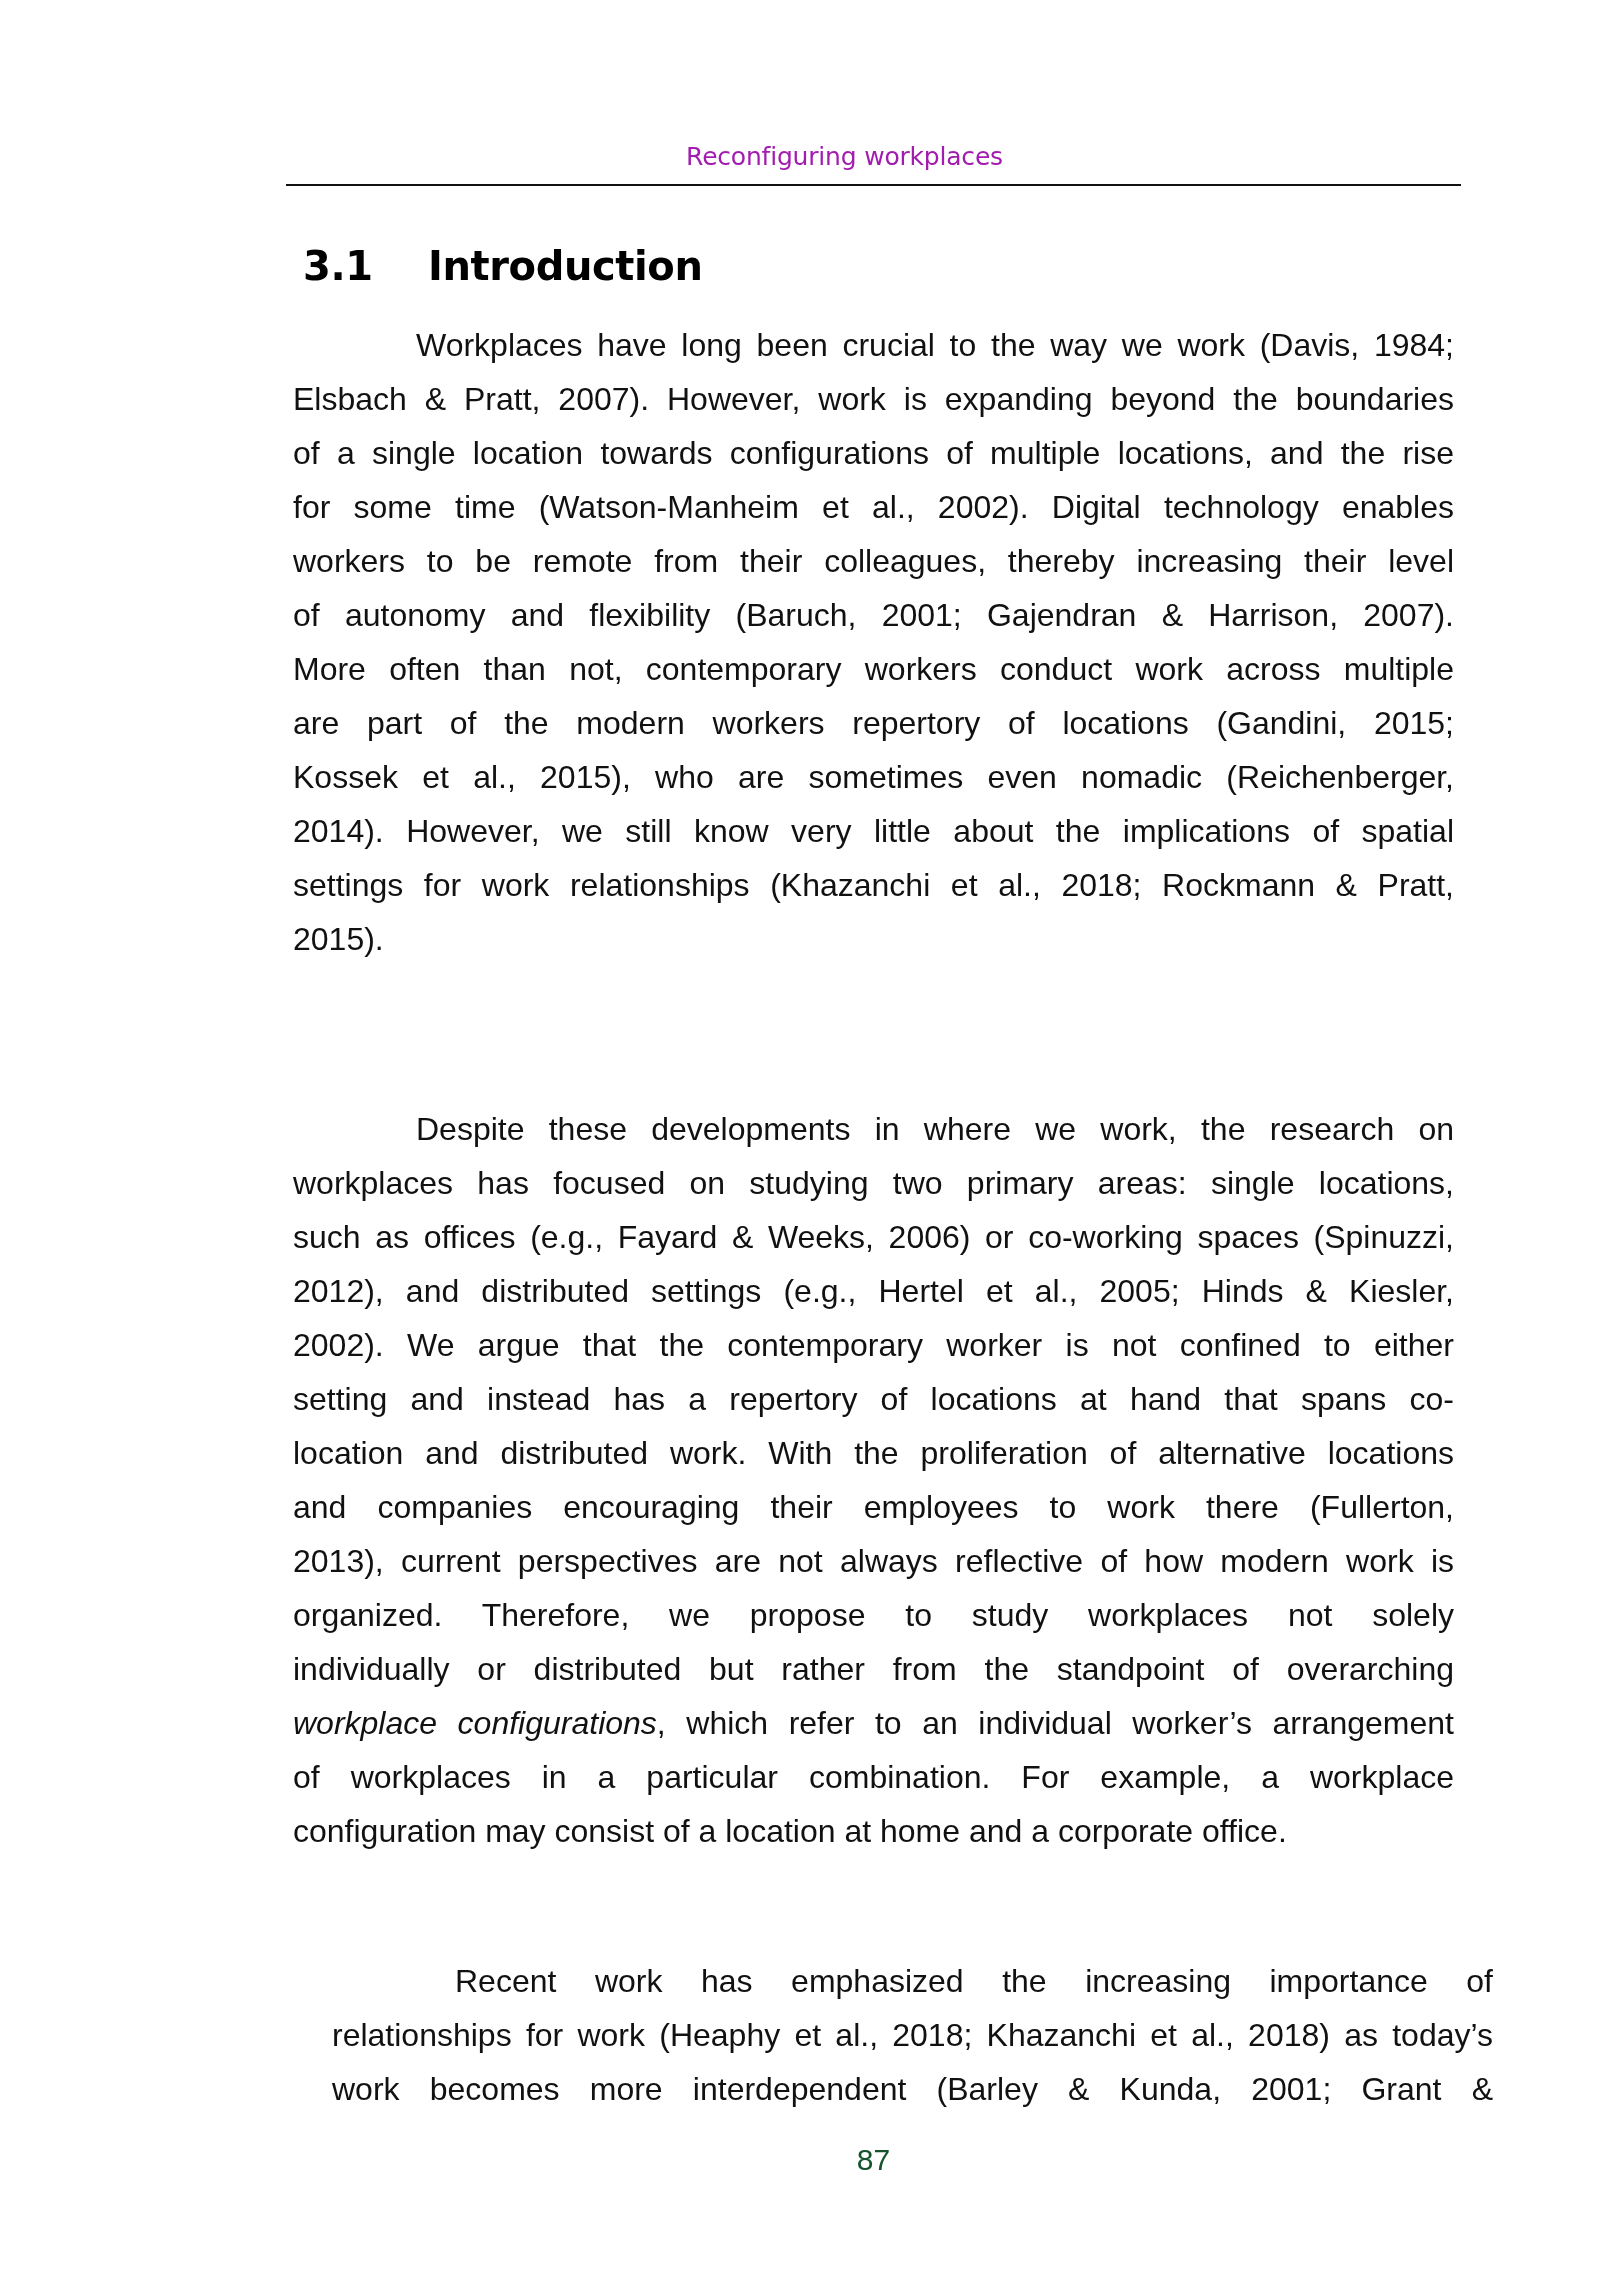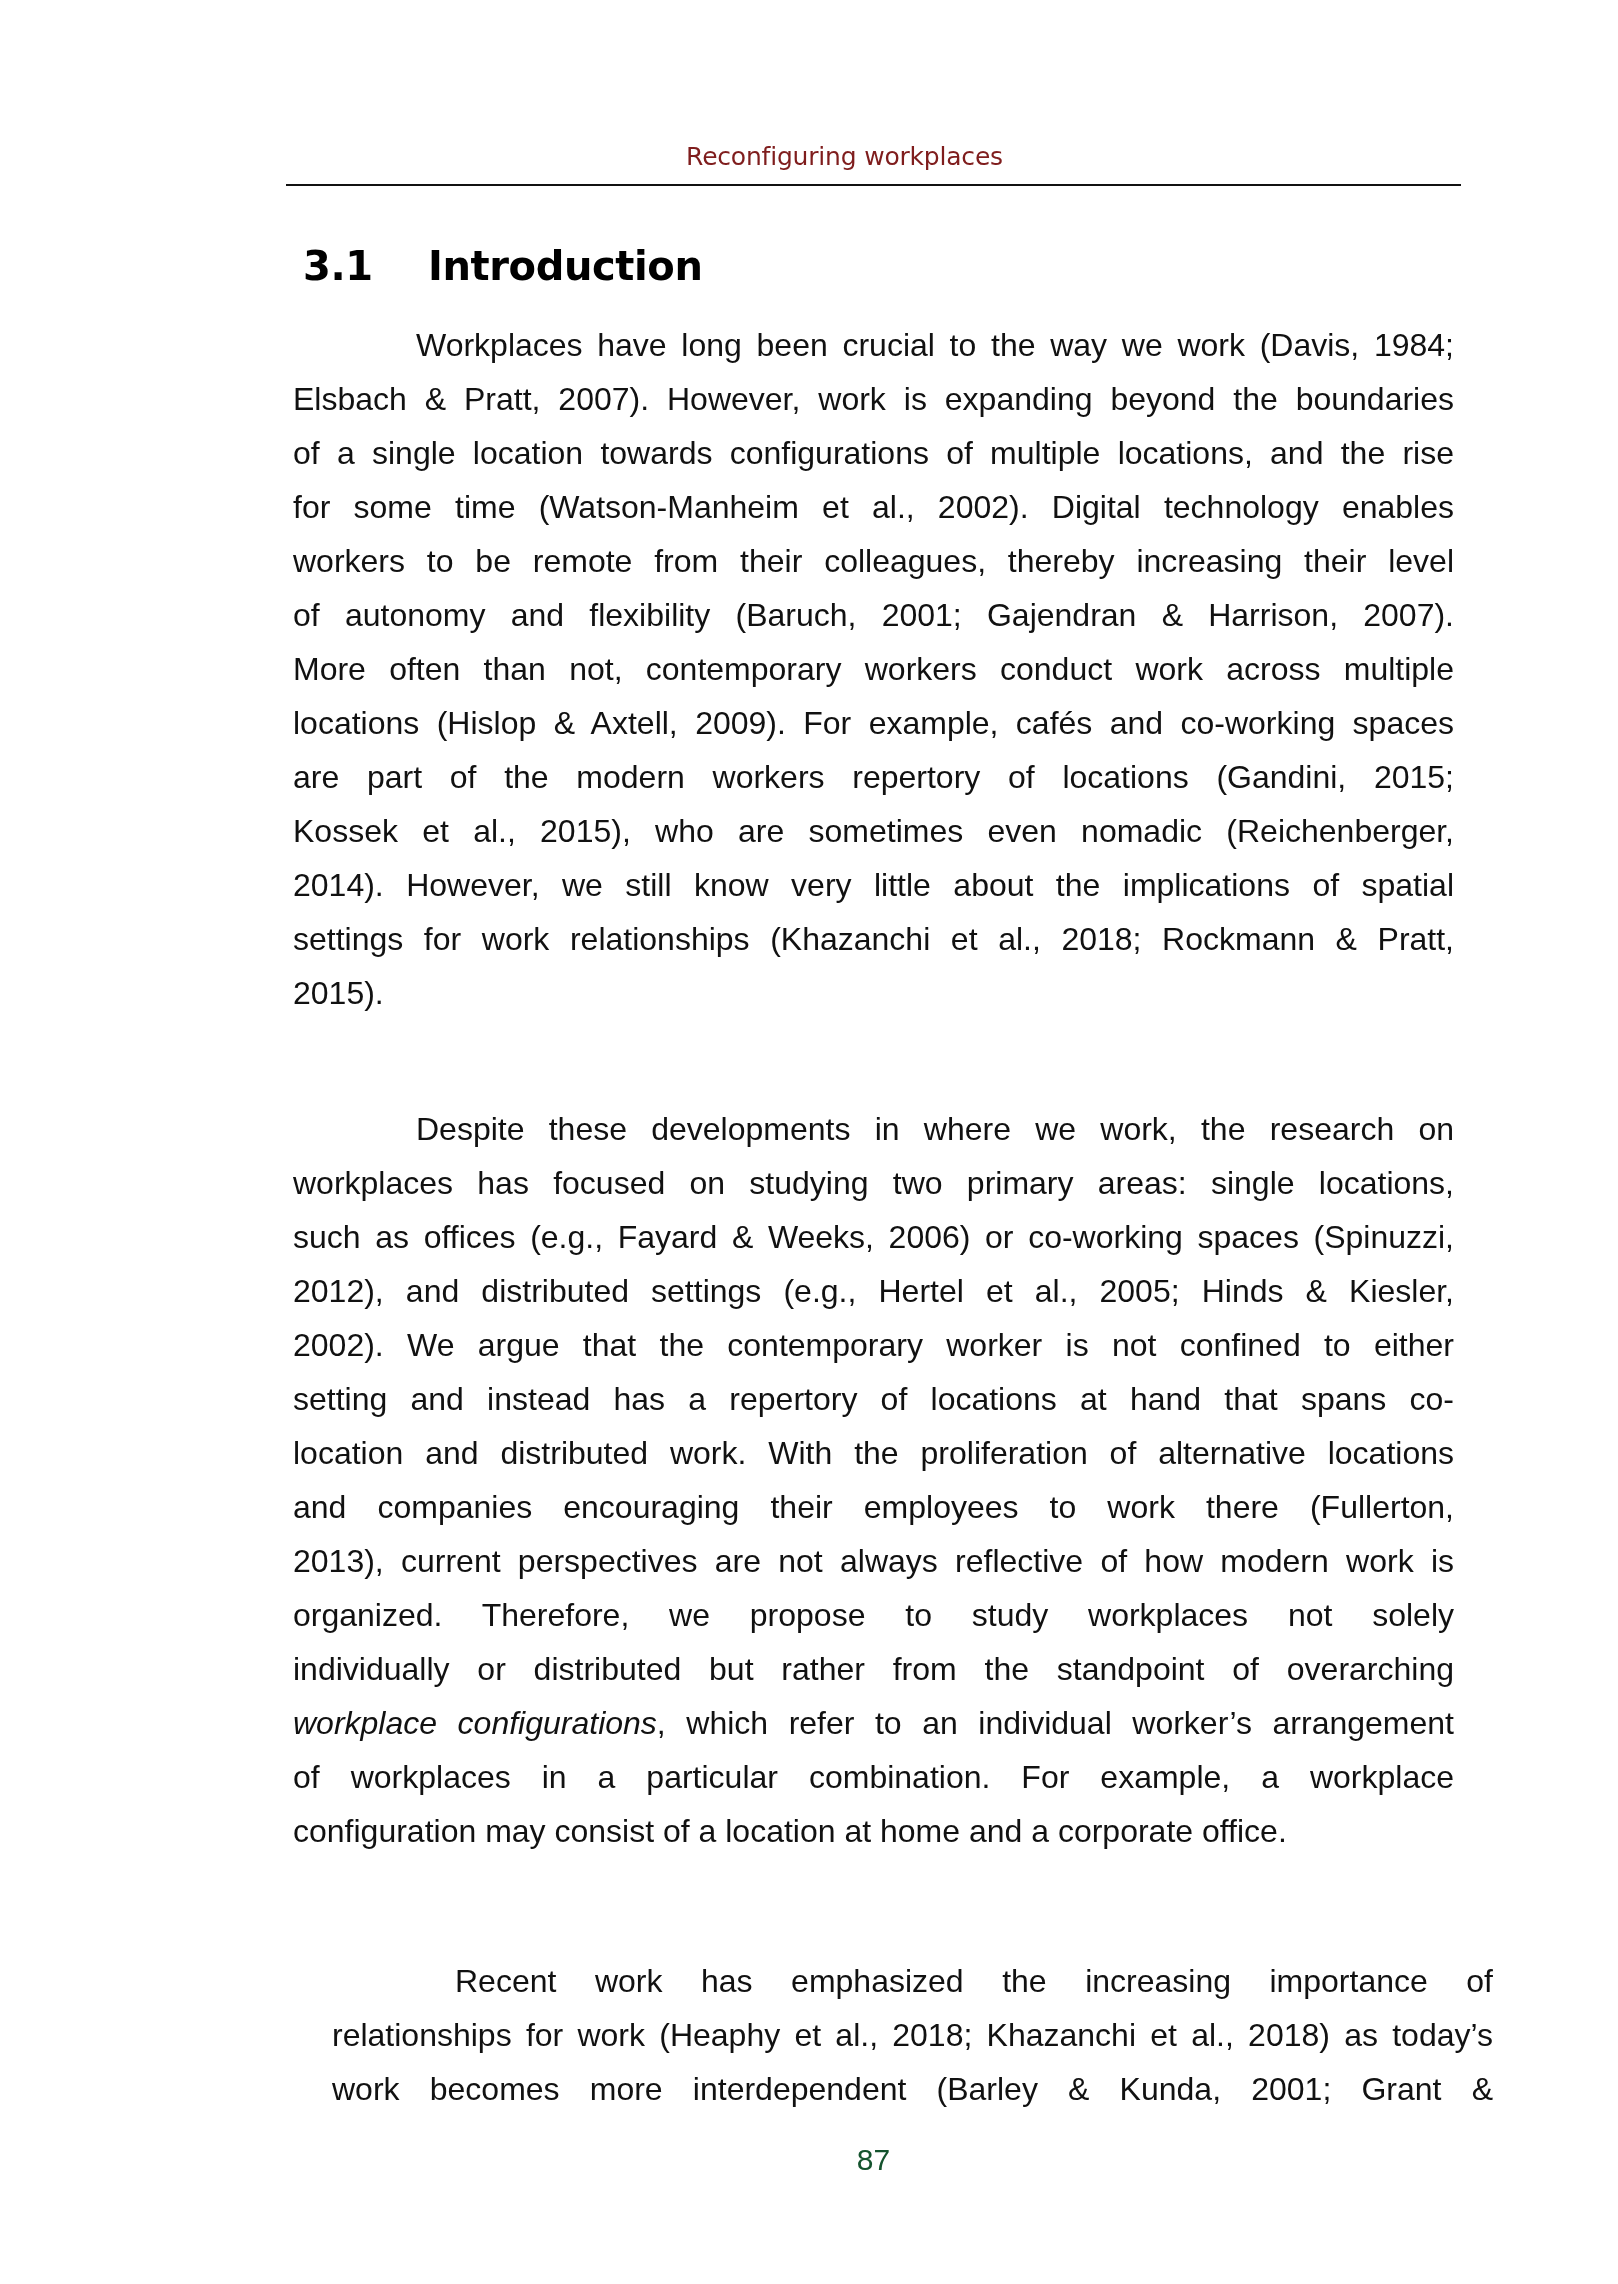--- a/index.html
+++ b/index.html
@@ -19,21 +19,21 @@
       position: absolute;
       left: 286px;
       width: 1175px;
       top: 138px;
       height: 37px;
       text-align: center;
       font-family: "DejaVu Sans", sans-serif;
       font-size: 25px;
       line-height: 37px;
       letter-spacing: -0.2px;
-      color: #7f1d1d;
+      color: #a21caf;
       padding-right: 58px;
       box-sizing: border-box;
     }
     .head-rule {
       position: absolute;
       left: 286px;
       width: 1175px;
       top: 184px;
       height: 0;
       border-top: 2.7px solid #111;
@@ -112,21 +112,20 @@
 
 <div class="body-text">
   <div class="para" style="top:318px;">
       <span class="line indent">Workplaces have long been crucial to the way we work (Davis, 1984;</span>
       <span class="line">Elsbach &amp; Pratt, 2007). However, work is expanding beyond the boundaries</span>
       <span class="line">of a single location towards configurations of multiple locations, and the rise</span>
       <span class="line">for some time (Watson-Manheim et al., 2002). Digital technology enables</span>
       <span class="line">workers to be remote from their colleagues, thereby increasing their level</span>
       <span class="line">of autonomy and flexibility (Baruch, 2001; Gajendran &amp; Harrison, 2007).</span>
       <span class="line">More often than not, contemporary workers conduct work across multiple</span>
-      <span class="line">locations (Hislop &amp; Axtell, 2009). For example, cafés and co-working spaces</span>
       <span class="line">are part of the modern workers repertory of locations (Gandini, 2015;</span>
       <span class="line">Kossek et al., 2015), who are sometimes even nomadic (Reichenberger,</span>
       <span class="line">2014). However, we still know very little about the implications of spatial</span>
       <span class="line">settings for work relationships (Khazanchi et al., 2018; Rockmann &amp; Pratt,</span>
       <span class="line last">2015).</span>
     </div>
   <div class="para" style="top:1102px;">
       <span class="line indent">Despite these developments in where we work, the research on</span>
       <span class="line">workplaces has focused on studying two primary areas: single locations,</span>
       <span class="line">such as offices (e.g., Fayard &amp; Weeks, 2006) or co-working spaces (Spinuzzi,</span>

